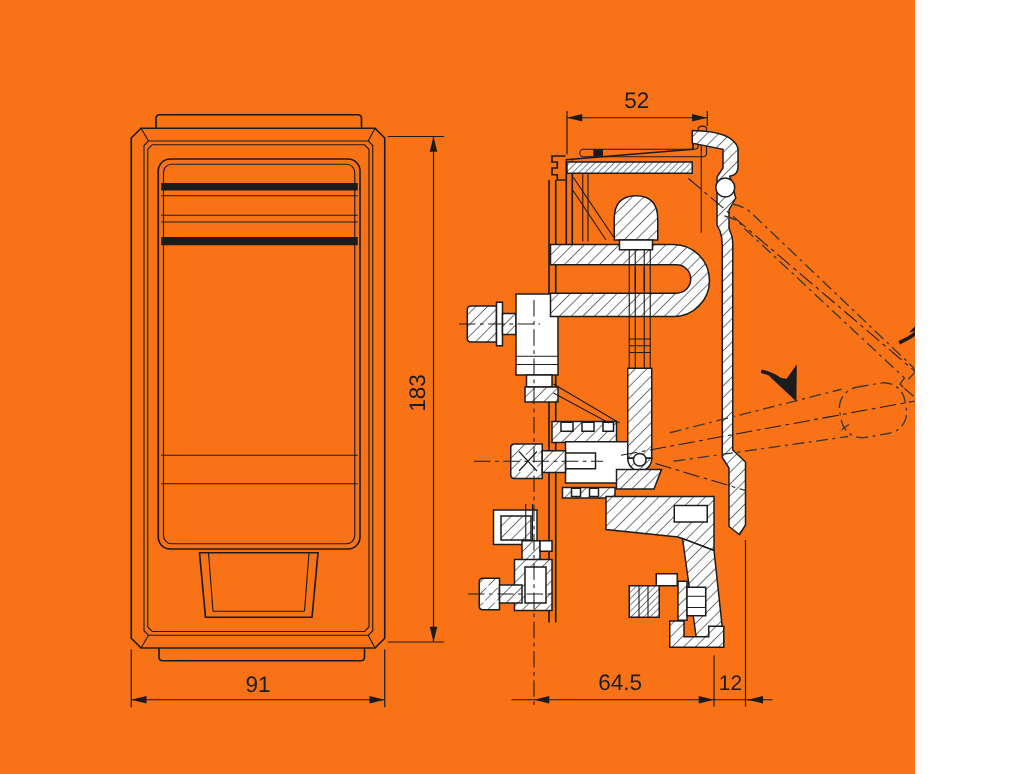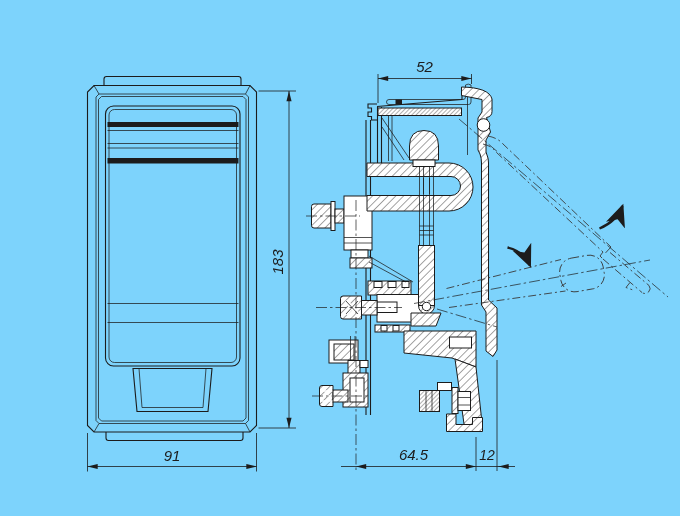--- a/index.html
+++ b/index.html
@@ -1,16 +1,16 @@
 <!DOCTYPE html>
 <html><head>
 <meta charset="utf-8">
 <style>
   html,body{margin:0;padding:0;background:#ffffff;}
-  .page{width:680px;height:516px;background:#7dd3fc;position:relative;overflow:hidden;font-style:italic;}
+  .page{width:610px;height:516px;background:#f97316;position:relative;overflow:hidden;}
   svg{display:block;}
   text{font-family:"Liberation Sans", sans-serif;fill:#1c1c1c;}
   .dim{font-size:15px;}
   .ol{stroke:#1c1c1c;stroke-width:1.1;fill:none;}
   .th{stroke:#1c1c1c;stroke-width:0.75;fill:none;}
   .dl{stroke:#1c1c1c;stroke-width:0.8;fill:none;}
   .cl{stroke:#1c1c1c;stroke-width:0.7;fill:none;stroke-dasharray:11 3 2.5 3;}
   .ph{stroke:#3a3a3a;stroke-width:0.9;fill:none;stroke-dasharray:8 3 2 3;}
   .h1{fill:url(#h1);stroke:#1c1c1c;stroke-width:1;}
   .h2{fill:url(#h2);stroke:#1c1c1c;stroke-width:1;}

